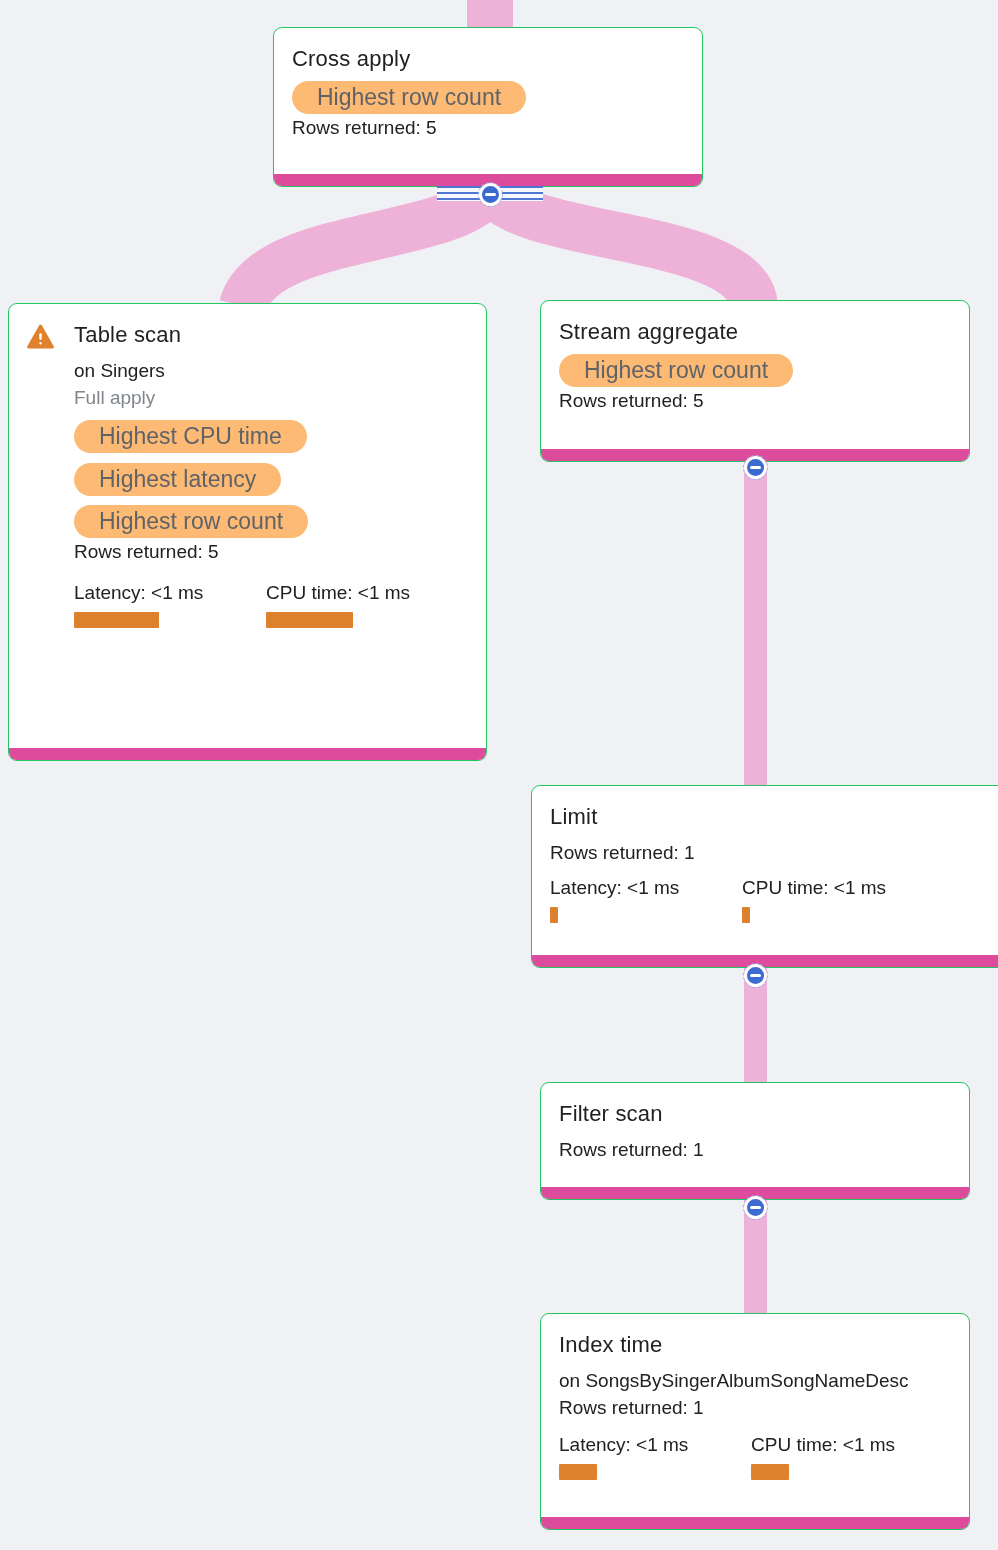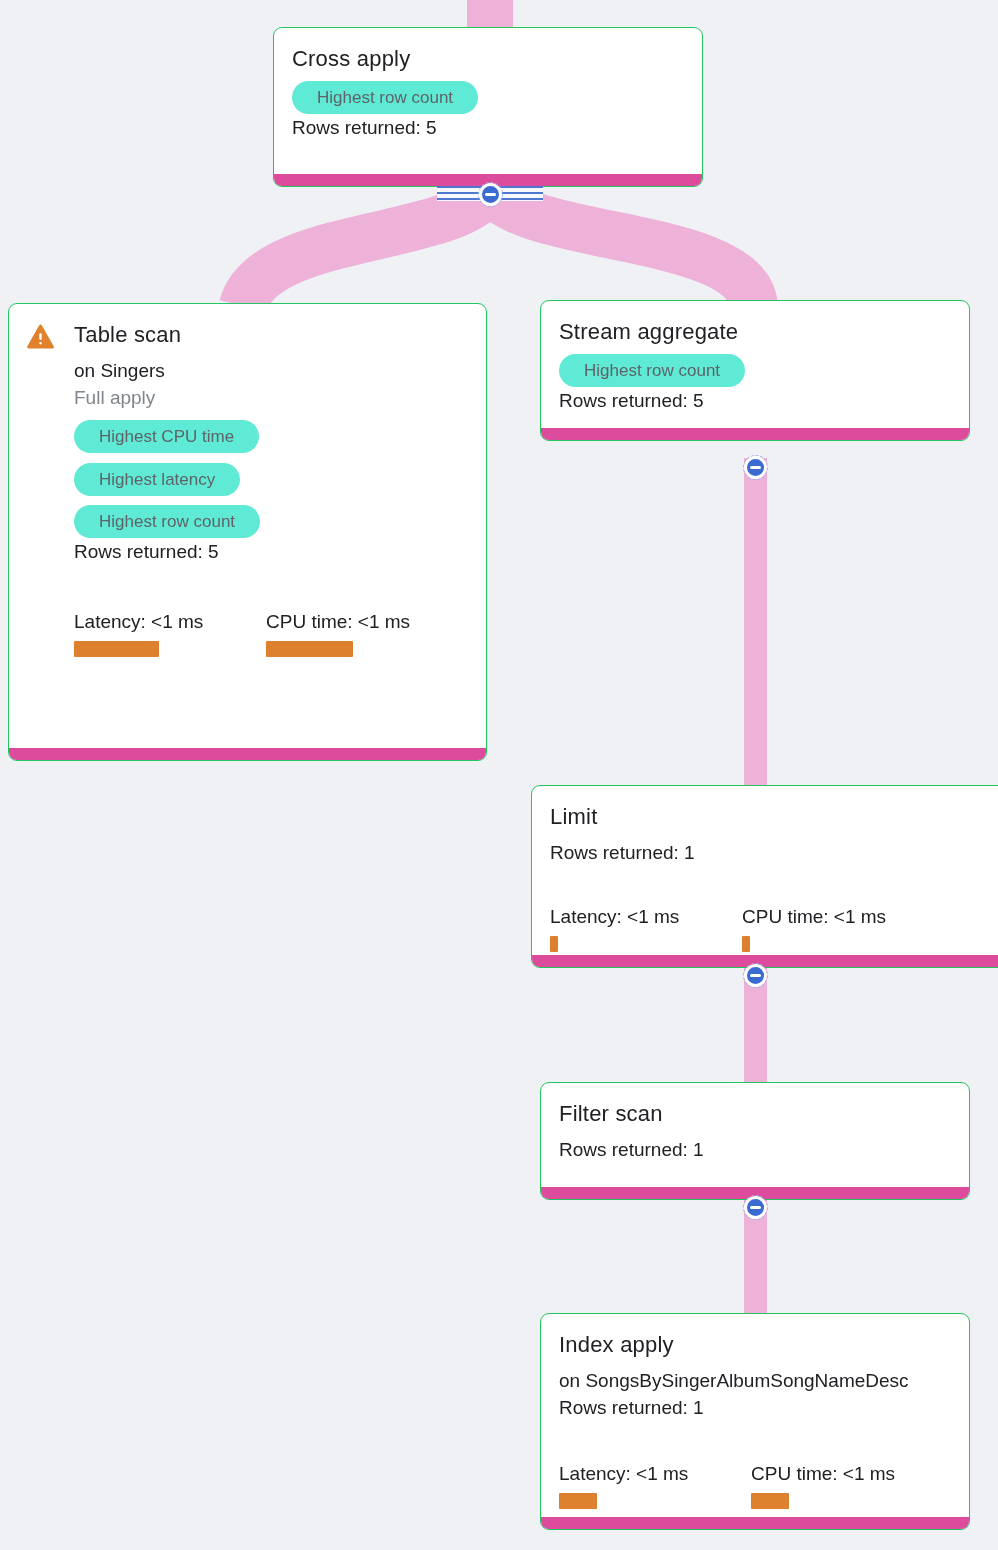--- a/index.html
+++ b/index.html
@@ -26,28 +26,28 @@
   .content{flex:1;min-width:0;}
   .title{
     font-size:22px;font-weight:500;color:#202124;
     letter-spacing:.2px;line-height:28px;margin-bottom:8px;
   }
   .line{font-size:19px;line-height:27px;color:#202124;}
   .line.gray{color:#80868b;}
   .badge-row{margin:5px 0 0 0;}
   .badge{
     display:inline-block;
-    background:#5eead4;color:#5f6368;
-    font-size:17px;line-height:33px;height:33px;
+    background:#fdba74;color:#5f6368;
+    font-size:23px;line-height:33px;height:33px;
     padding:0 25px;border-radius:17px;
     white-space:nowrap;
   }
   .rows-line{}
   .metrics{display:flex;margin-top:16px;}
-  .metric{width:192px;flex:0 0 192px;margin-top:29px;}
+  .metric{width:192px;flex:0 0 192px;}
   .metric .mlabel{font-size:19px;line-height:24px;color:#202124;margin-bottom:7px;}
   .bar{height:16px;background:#dd812f;border-radius:1px;}
   .strip{
     position:absolute;left:0;right:0;bottom:0;height:12px;
     background:#dd4c9c;
   }
 
   
   .rail{
     position:absolute;z-index:2;
@@ -125,21 +125,21 @@
           <div class="metric">
             <div class="mlabel">CPU time: &lt;1 ms</div>
             <div class="bar" style="width:87px"></div>
           </div>
         </div>
       </div>
     </div>
     <div class="strip"></div>
   </div>
 
-  <div class="card" style="left:540px;top:300px;width:430px;height:141px">
+  <div class="card" style="left:540px;top:300px;width:430px;height:162px">
     <div class="card-body">
       <div class="content">
         <div class="title">Stream aggregate</div>
         <div class="badge-row"><span class="badge">Highest row count</span></div>
         <div class="line rows-line">Rows returned: 5</div>
       </div>
     </div>
     <div class="strip"></div>
   </div>
 
@@ -169,21 +169,21 @@
         <div class="title">Filter scan</div>
         <div class="line">Rows returned: 1</div>
       </div>
     </div>
     <div class="strip"></div>
   </div>
 
   <div class="card" style="left:540px;top:1313px;width:430px;height:217px">
     <div class="card-body">
       <div class="content">
-        <div class="title">Index apply</div>
+        <div class="title">Index time</div>
         <div class="line">on SongsBySingerAlbumSongNameDesc</div>
         <div class="line">Rows returned: 1</div>
         <div class="metrics" style="margin-top:12px">
           <div class="metric">
             <div class="mlabel">Latency: &lt;1 ms</div>
             <div class="bar" style="width:38px"></div>
           </div>
           <div class="metric">
             <div class="mlabel">CPU time: &lt;1 ms</div>
             <div class="bar" style="width:38px"></div>

